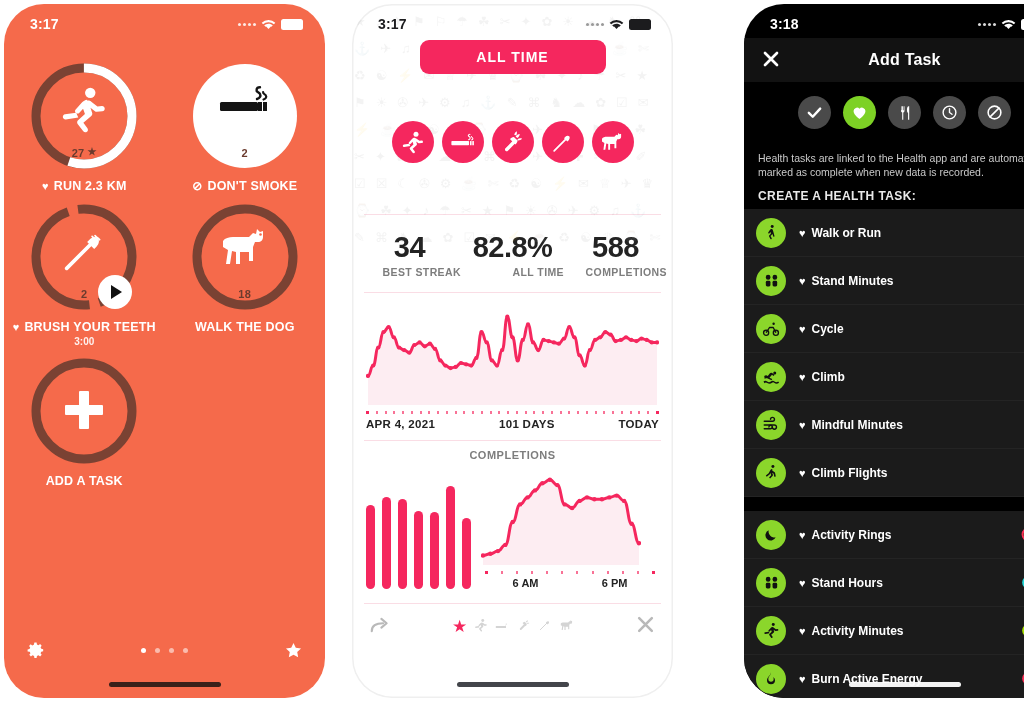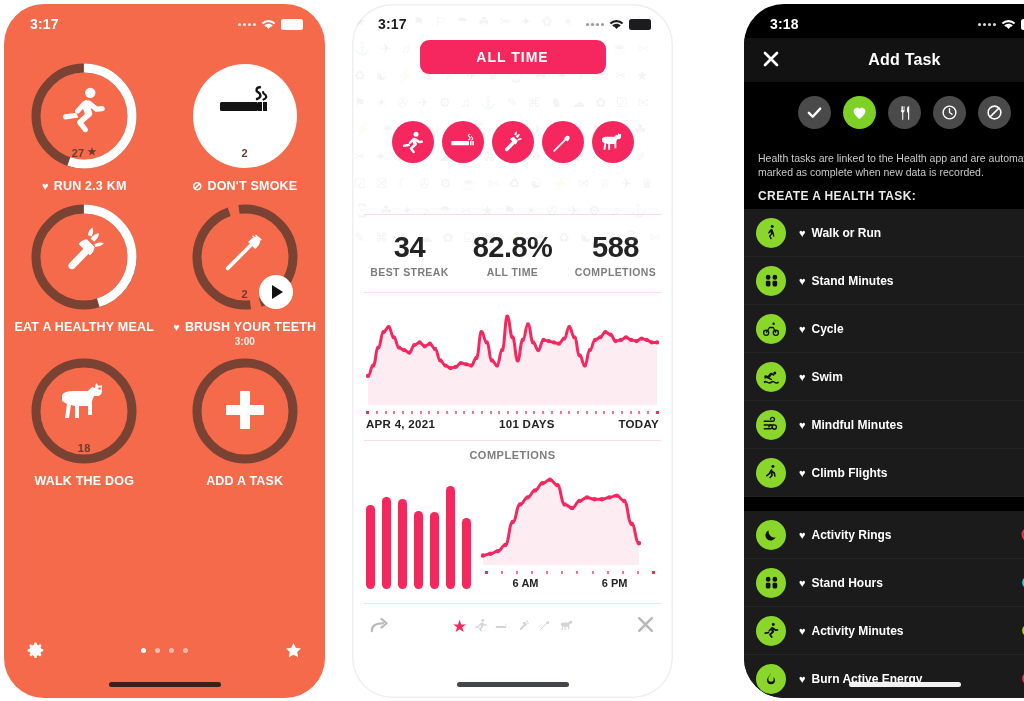--- a/index.html
+++ b/index.html
@@ -137,21 +137,21 @@
     width: 42px; height: 42px; border-radius: 50%;
     background: #F5275E;
     display: flex; align-items: center; justify-content: center;
   }
   .divider { height: 1px; background: #FADDE5; margin: 0 12px; }
   .stats {
     display: flex; margin-top: 16px; padding: 0 6px 14px;
   }
   .stat { flex: 1; text-align: center; }
   .stat-val { font-size: 29px; font-weight: bold; color: #232323; letter-spacing: -.5px; }
-  .stat-lbl { font-size: 10.5px; font-weight: bold; color: #7d7d7d; letter-spacing: .4px; margin-top: 2px; }
+  .stat-lbl { font-size: 10.5px; font-weight: bold; color: #7d7d7d; letter-spacing: .4px; margin-top: 2px; text-align: right; }
   .chart-block { padding: 6px 14px 0; }
   .axis-row {
     display: flex; justify-content: space-between;
     font-size: 11.5px; font-weight: bold; color: #232323;
     margin-top: 4px; letter-spacing: .3px;
   }
   .tickdots { display: flex; justify-content: space-between; margin-top: 2px; }
   .tickdots i { width: 2px; height: 3px; background: #F5275E; opacity: .65; display:block; }
   .tickdots i:first-child, .tickdots i:last-child { opacity: 1; width: 3px; }
   .completions-title {
@@ -290,40 +290,20 @@
           <div class="ring-count">
             <span>2</span>
           </div>
         </div>
         <div class="habit-label">
           <span class="mini-ban">⊘</span>
           <span>DON'T SMOKE</span>
         </div>
       </div>
 
-      <div class="habit">
-        <div class="ring-wrap">
-          <svg viewBox="0 0 112 112">
-            <circle cx="56" cy="56" r="48" fill="none" stroke="#7A4233" stroke-width="9"></circle>
-            <circle cx="56" cy="56" r="48" fill="none" stroke="#FFFFFF" stroke-width="9" stroke-dasharray="136 165" transform="rotate(-90 56 56)"></circle>
-          </svg>
-          <div class="ring-glyph">
-            <svg width="52" height="52" viewBox="0 0 48 48" fill="#fff">
-              <path d="M25.5 19.8 10.5 35.2c-1.3 1.3-1.3 3.4 0 4.7 1.3 1.3 3.4 1.3 4.7 0l15-15.4Z"></path>
-              <path d="M26.6 13.2c-3.2.4-5.9 2-7.6 4.3l10.4 10.4c2.4-1.7 4-4.4 4.4-7.6l-7.2-7.1Z"></path>
-              <path d="M30 12.6c1.9-3 4.6-4.6 7.9-5-.3 3.1-1.8 5.7-4.5 7.6Z"></path>
-              <path d="M33.6 17.6c3-1.7 6-2 8.8-.8-2.2 2.3-5 3.3-8.2 3.2Z"></path>
-              <path d="M27.5 9.4c.4-3.2 1.9-5.6 4.4-7.1 1 2.8.7 5.5-.9 8Z"></path>
-            </svg>
-          </div>
-        </div>
-        <div class="habit-label">
-          <span>EAT A HEALTHY MEAL</span>
-        </div>
-      </div>
 
       <div class="habit">
         <div class="ring-wrap">
           <svg viewBox="0 0 112 112">
             <circle cx="56" cy="56" r="48" fill="none" stroke="#7A4233" stroke-width="9" stroke-dasharray="140 10" stroke-dashoffset="5" transform="rotate(-90 56 56)"></circle>
           </svg>
           <div class="ring-glyph">
             <svg width="52" height="52" viewBox="0 0 48 48">
               <path d="M8 40 L30 18" stroke="#fff" stroke-width="3.4" stroke-linecap="round" fill="none"></path>
               <path d="M29 13.5c2.6-2.6 6.1-3 7.8-1.3 1.7 1.7 1.3 5.2-1.3 7.8l-2.1 2.1-6.5-6.5Z" fill="#fff"></path>
@@ -831,21 +811,21 @@
       <div class="task-row">
         <span class="task-ico">
           <svg width="18" height="18" viewBox="0 0 24 24" fill="#111">
               <circle cx="17" cy="6.5" r="2"></circle>
               <path d="M3 10.5c1.5-1.2 3.2-1.2 4.7 0l2.3-2.8c1.2-1.4 3-1.6 4.4-.5l2.4 1.9-1.3 1.6-2.2-1.7-3.3 4 3.6 1.5-.8 1.8-6-2.5c-1.1-.5-2.4-.3-3.3.5Z"></path>
               <path d="M2 18c1.6-1.4 3.3-1.4 4.9 0 1.6 1.4 3.3 1.4 4.9 0 1.6-1.4 3.3-1.4 4.9 0 1.6 1.4 3.3 1.4 4.9 0l1.2 1.5c-2.2 1.9-4.6 1.9-6.1.5-1.6-1.4-2.1-1.4-3.7 0-1.6 1.4-4 1.4-6.1 0-1.3-1-2.2-1-3.5.2Z"></path>
             </svg>
         </span>
         <span class="task-name">
           <span class="hrt">♥</span>
-          <span>Swim</span>
+          <span>Climb</span>
         </span>
         <span class="task-right">
           <span class="chev">›</span>
         </span>
       </div>
 
       <div class="task-row">
         <span class="task-ico">
           <svg width="18" height="18" viewBox="0 0 24 24" fill="none" stroke="#111" stroke-width="1.9" stroke-linecap="round">
               <path d="M3 7h11a2.6 2.6 0 1 0-2.6-2.6"></path>

